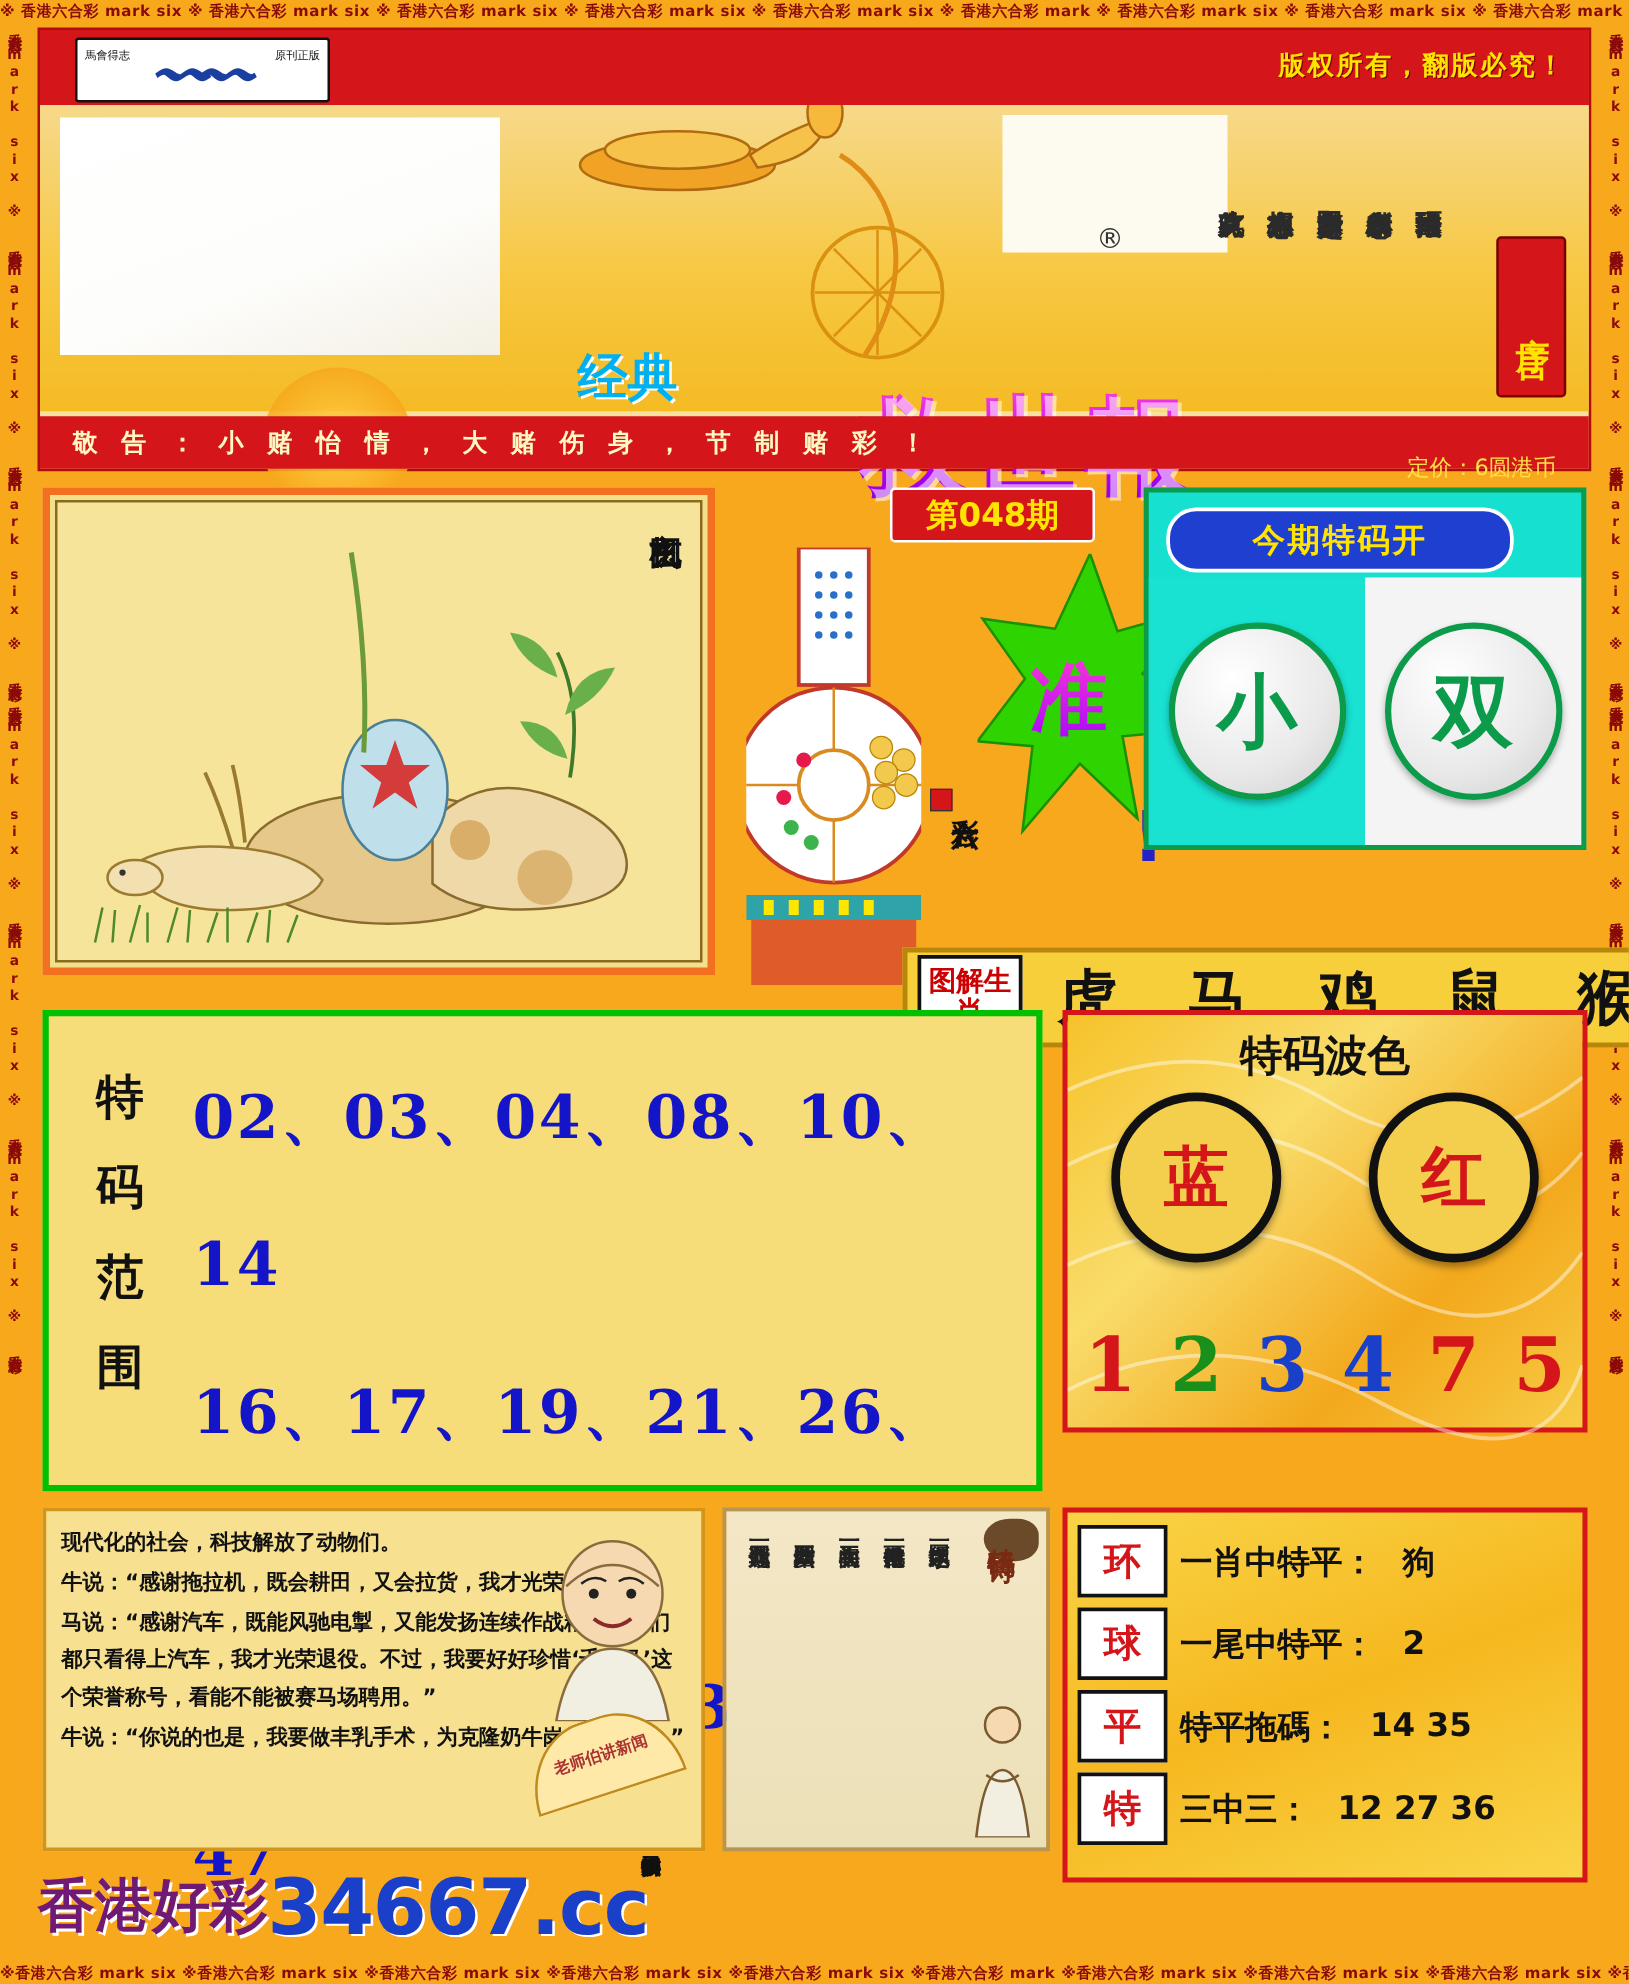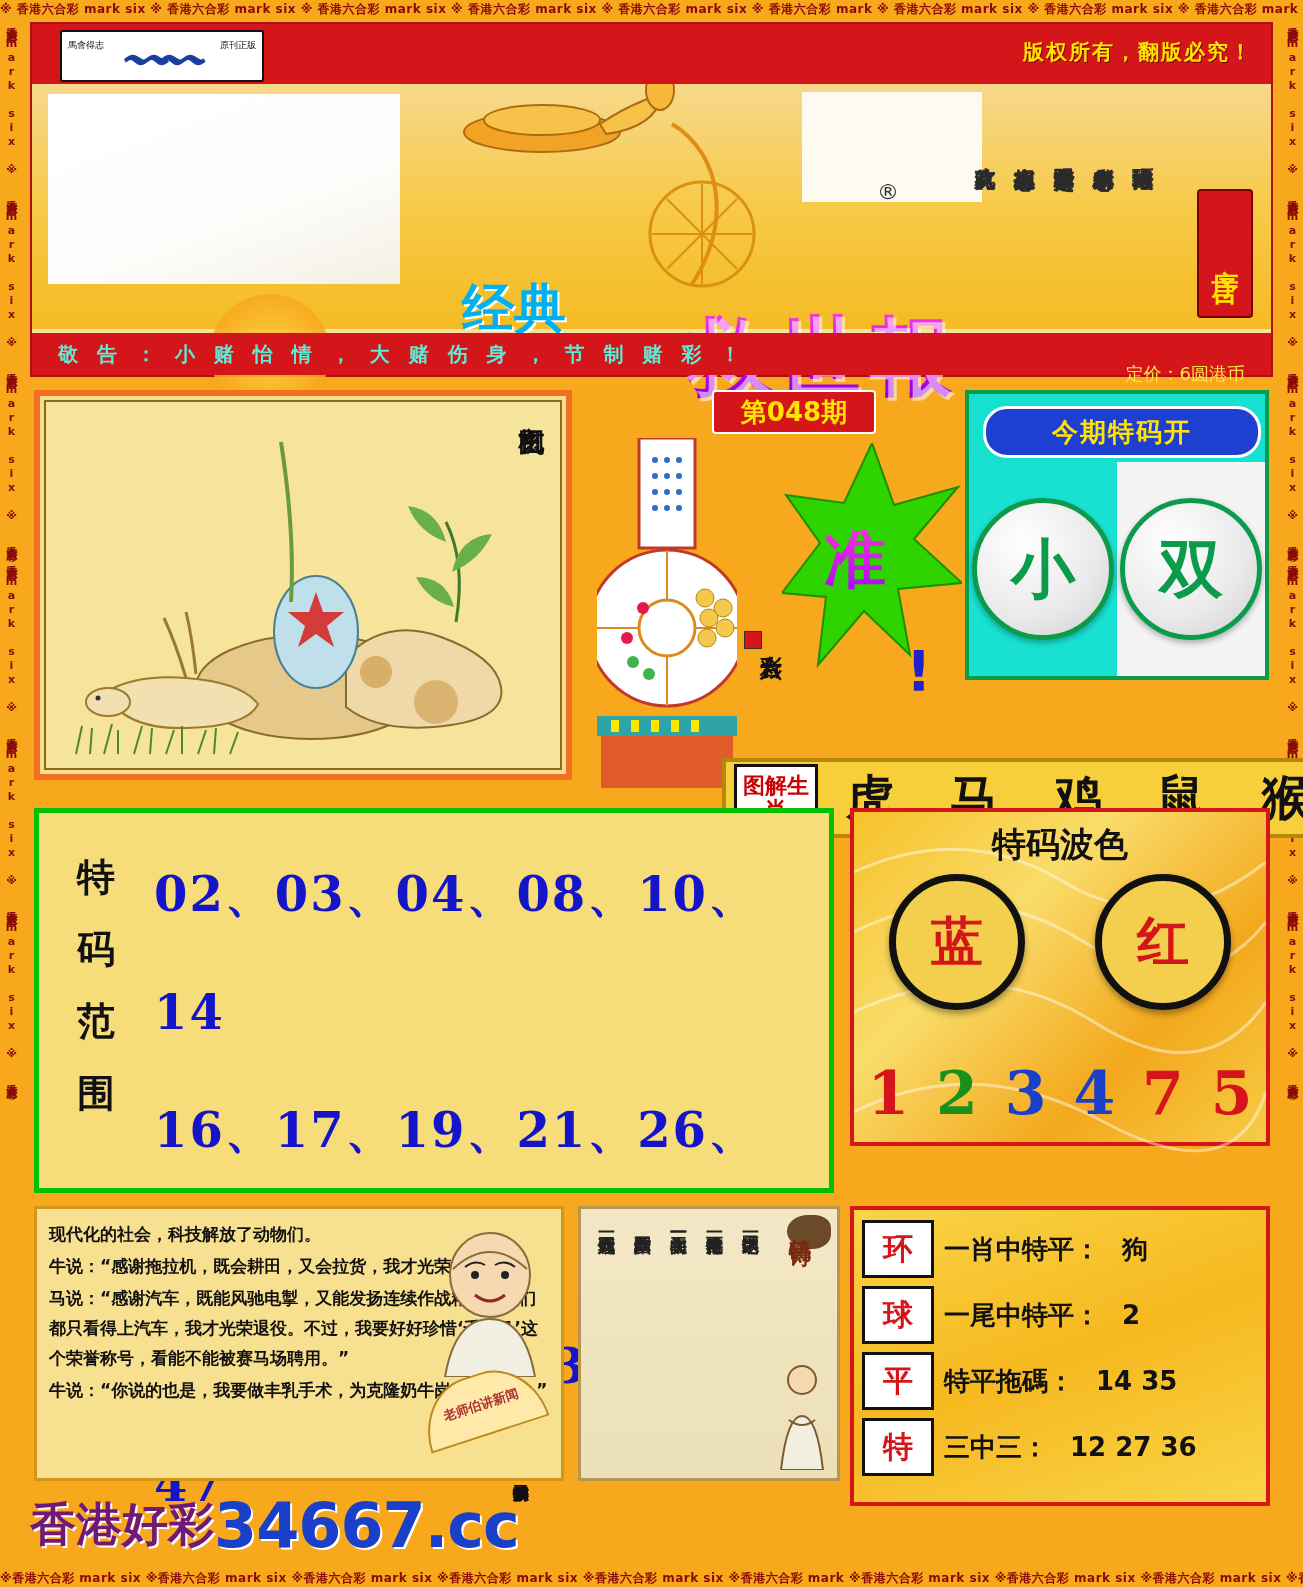--- a/index.html
+++ b/index.html
@@ -59,21 +59,21 @@
   }
   .white-block2{
     position:absolute;left:770px;top:8px;width:180px;height:110px;
     background:#fdfbf0;
   }
   .sun{
     position:absolute;left:178px;top:210px;width:120px;height:120px;border-radius:50%;
     background:radial-gradient(circle,#ffd54a 0%,#f7a81c 70%);opacity:.85;
   }
   .title-cn{
-    position:absolute;left:430px;top:190px;font-size:52px;font-weight:bold;color:#00b0f0;
+    position:absolute;left:430px;top:190px;font-size:40px;font-weight:bold;color:#00b0f0;
     font-family:Liberation Serif, serif;text-shadow:2px 2px 0 #fff;
   }
   .title-sub{
     position:absolute;left:430px;top:300px;font-size:38px;color:#d4161a;font-weight:bold;
     opacity:.85;
   }
   .title-main{
     position:absolute;left:655px;top:215px;font-size:86px;font-weight:bold;
     background:linear-gradient(180deg,#ff4fd0 0%,#c400ff 55%,#7b00d4 100%);
     -webkit-background-clip:text;background-clip:text;color:transparent;
@@ -91,21 +91,21 @@
     background:#d4161a;border:2px solid #7a0000;border-radius:4px;
     color:#ffe400;font-size:27px;font-weight:bold;
     display:flex;align-items:center;justify-content:center;
     writing-mode:vertical-rl;text-orientation:upright;letter-spacing:6px;
   }
   .warn-bar{
     position:absolute;left:0;bottom:0;width:100%;height:42px;background:#d4161a;
     display:flex;align-items:center;justify-content:space-between;box-sizing:border-box;
     padding:0 26px;
   }
-  .warn-text{color:#5eead4;font-size:20px;font-weight:bold;letter-spacing:6px;}
+  .warn-text{color:#fef9c3;font-size:20px;font-weight:bold;letter-spacing:6px;}
   .price-text{color:#fde047;font-size:18px;margin-top:40px;}
 
   
   .pic-box{
     position:absolute;left:12px;top:372px;width:538px;height:390px;
     border:6px solid #f37021;background:#f4e08a;box-sizing:border-box;
   }
   .pic-inner{position:absolute;inset:4px;border:2px solid #8a6b1e;background:#f5e49a;overflow:hidden;}
   .pic-label{
     position:absolute;right:16px;top:10px;font-size:26px;font-weight:bold;color:#111;
@@ -125,21 +125,21 @@
   }
   .red-sq{position:absolute;left:722px;top:613px;width:16px;height:16px;background:#d4161a;border:1px solid #333;}
   .star-burst{position:absolute;left:760px;top:425px;width:180px;height:230px;}
   .star-char{
     position:absolute;left:802px;top:500px;font-size:62px;font-weight:bold;
     background:linear-gradient(180deg,#ff3bd4,#a000ff);-webkit-background-clip:text;background-clip:text;color:transparent;
   }
   .excl{position:absolute;left:884px;top:620px;color:#2222c8;font-size:56px;font-weight:bold;}
 
   .special-box{
-    position:absolute;right:12px;top:372px;width:304px;height:290px;
+    position:absolute;right:12px;top:372px;width:354px;height:290px;
     border:4px solid #0b9b4a;background:#16e0d0;box-sizing:border-box;
   }
   .special-title{
     position:absolute;left:14px;top:12px;width:272px;height:46px;
     background:#1f3fd0;border:3px solid #fff;border-radius:24px;
     color:#ffe400;font-size:26px;font-weight:bold;
     display:flex;align-items:center;justify-content:center;letter-spacing:2px;
   }
   .sp-halves{position:absolute;left:0;top:68px;width:100%;height:214px;display:flex;}
   .sp-half{flex:1;display:flex;align-items:center;justify-content:center;}

